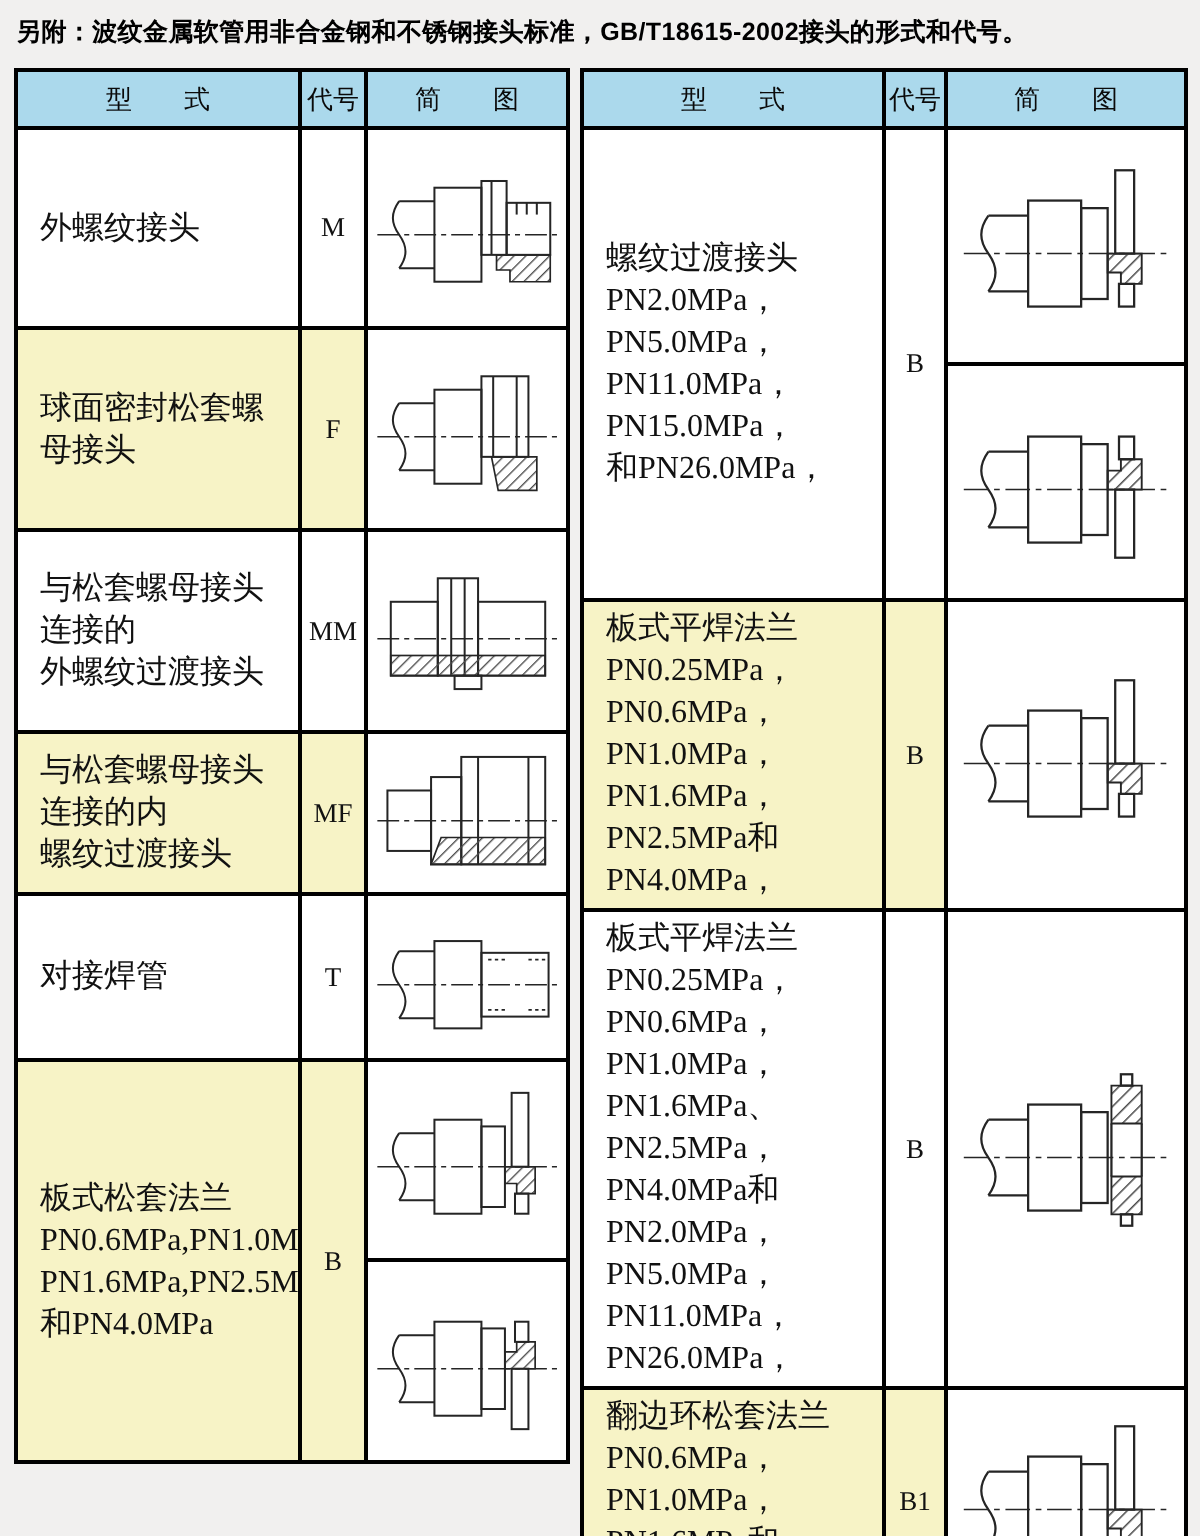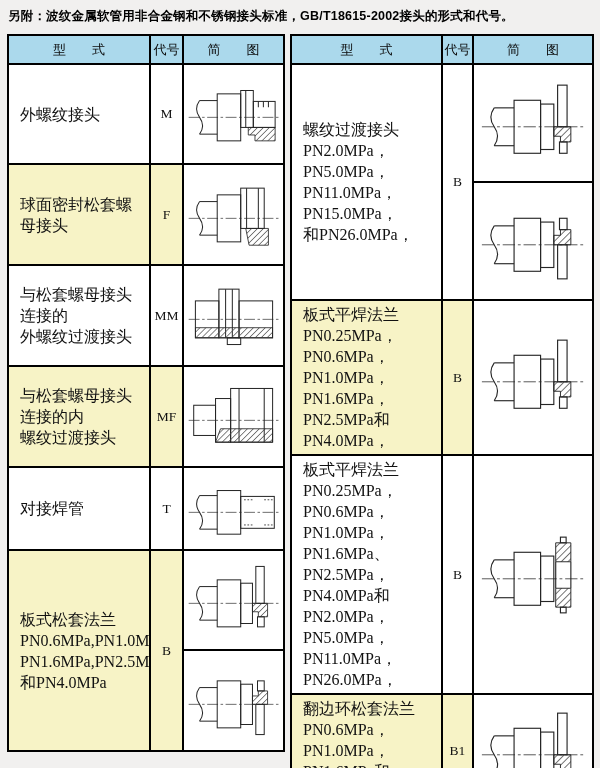--- a/index.html
+++ b/index.html
@@ -117,21 +117,21 @@
             <rect class="ln" x="62" y="24" width="40" height="44"></rect>
             <rect class="ln" x="38" y="10" width="24" height="58"></rect>
             <line class="ln" x1="46" y1="10" x2="46" y2="68"></line>
             <line class="ln" x1="54" y1="10" x2="54" y2="68"></line>
             <rect class="ht" fill="url(#hatch)" x="10" y="56" width="92" height="12"></rect>
             <rect class="ln" x="48" y="68" width="16" height="8"></rect>
           </svg>
         </td>
       </tr>
 
-      <tr style="height:101px">
+      <tr style="height:81px">
         <td class="type hl">与松套螺母接头连接的内
 螺纹过渡接头</td>
         <td class="code hl">MF</td>
         <td class="diag">
           <svg class="d" width="94" height="76" viewBox="0 0 112 84">
             <line class="cl" x1="2" y1="46" x2="110" y2="46"></line>
             <rect class="ln" x="8" y="28" width="26" height="36"></rect>
             <rect class="ln" x="34" y="20" width="18" height="52"></rect>
             <rect class="ln" x="52" y="8" width="50" height="64"></rect>
             <line class="ln" x1="62" y1="8" x2="62" y2="72"></line>

